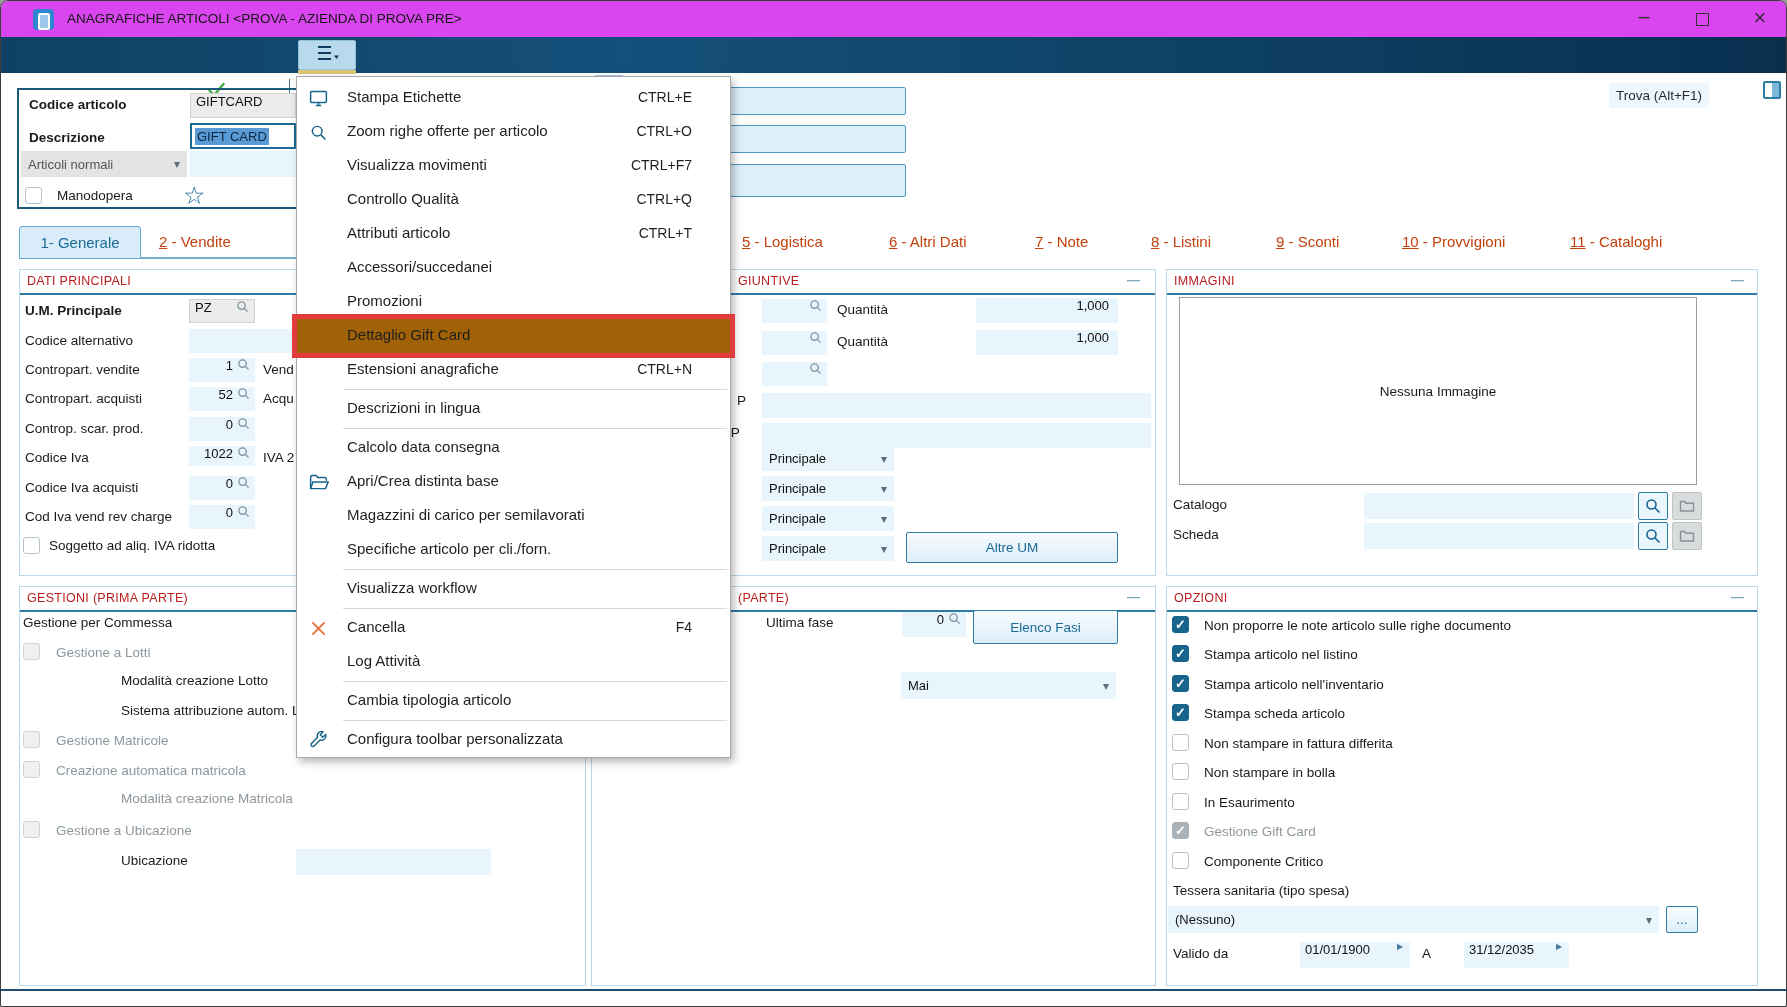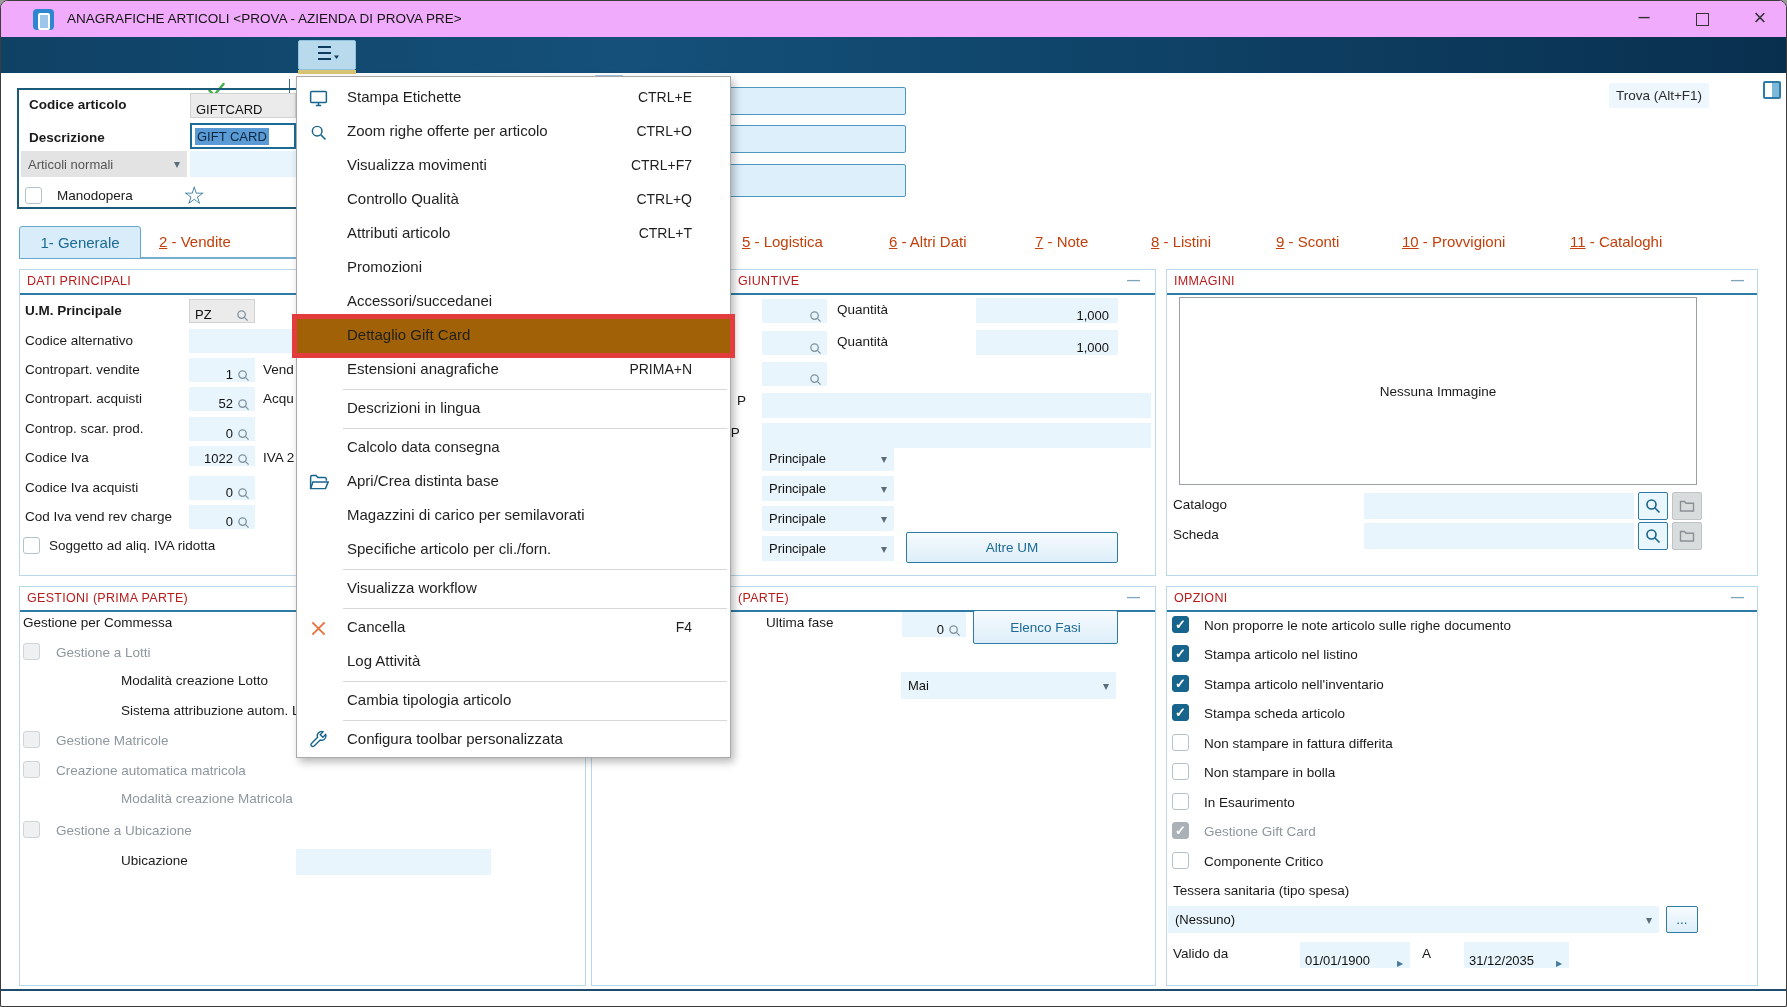--- a/index.html
+++ b/index.html
@@ -1,19 +1,19 @@
 <!DOCTYPE html>
 <html><head>
 <meta charset="utf-8">
 <style>
   *{margin:0;padding:0;box-sizing:border-box}
   html,body{width:1787px;height:1007px;background:#9a9a9a;font-family:"Liberation Sans",sans-serif}
   #win{position:absolute;inset:0;background:#fff;border:1px solid #3c3c3c;border-radius:8px 8px 2px 2px;overflow:hidden}
   
-  #titlebar{position:absolute;left:0;top:0;width:100%;height:40px;background:#f0abfc}
+  #titlebar{position:absolute;left:0;top:0;width:100%;height:40px;background:#d946ef}
   #appicon{position:absolute;left:32px;top:8px;width:21px;height:21px;background:#2e86d1;border-radius:4px}
   #appicon::after{content:"";position:absolute;left:5px;top:4px;width:8px;height:13px;border:2px solid #fff;border-radius:2px;background:#9cc6ea}
   #wtitle{position:absolute;left:66px;top:10px;font-size:13.5px;color:#151515;white-space:nowrap}
   .wbtn{position:absolute;top:0;height:36px;width:50px;display:flex;align-items:center;justify-content:center;color:#333}
   .wbtn.min::after{content:"–";font-size:20px;margin-top:-6px}
   .wbtn.max::after{content:"";width:11px;height:11px;border:1.5px solid #333}
   .wbtn.cls::after{content:"×";font-size:22px;margin-top:-3px}
   
   #toolbar{position:absolute;left:0;top:36px;width:100%;height:36px;background:linear-gradient(90deg,#0f4164 0%,#14507a 35%,#0e4266 65%,#092f4e 100%)}
   .tbtn{position:absolute;top:38px;width:40px;height:31px;display:flex;align-items:center;justify-content:center}
@@ -23,21 +23,21 @@
   #menuBtn svg{width:26px;height:22px}
   #anchorbar{position:absolute;left:297px;top:69px;width:58px;height:4px;background:#d8c473}
   #trovaBtn{position:absolute;left:1608px;top:46px;width:100px;height:25px;background:#eef7fd;border-radius:2px;display:flex;align-items:center;justify-content:center;font-size:13.5px;color:#2b2b2b}
   #esciBtn{position:absolute;left:1714px;top:45px;height:26px;display:flex;align-items:center;gap:6px;color:#fff;font-size:14px}
   #esciBtn svg{width:21px;height:21px}
   
   #formbox{position:absolute;left:16px;top:87px;width:404px;height:121px;border:2px solid #1c5a7a}
   .lb{position:absolute;font-size:13.5px;color:#1a1a1a;white-space:nowrap}
   .lb.b{font-weight:bold}
   .lb.dis{color:#8d979e}
-  .fld{position:absolute;background:#e9f5fc;display:flex;align-items:flex-end;font-size:13px;color:#111;padding:0 5px}
+  .fld{position:absolute;background:#e9f5fc;display:flex;align-items:flex-start;font-size:13px;color:#111;padding:0 5px}
   .fld .v{flex:1;white-space:nowrap;overflow:hidden}
   .fld .vr{flex:1;text-align:right;padding-right:4px;white-space:nowrap}
   .fldg{background:#ebebeb;border:1px solid #d2d2d2}
   .magi{width:13px;height:13px;color:#7e93a0;flex:none}
   #descFld{position:absolute;left:189px;top:122px;width:106px;height:26px;background:#fff;border:2px solid #1c6a96;display:flex;align-items:center;padding:0 3px}
   #descFld .sel{background:#5b9bd5;color:#0b2740;font-size:13px;padding:1px 2px;white-space:nowrap}
   .dd{position:absolute;background:#e9f5fc;display:flex;align-items:center;font-size:13px;color:#111;padding:0 7px}
   .dd::after{content:"▾";margin-left:auto;color:#5a6d7a;font-size:12px}
   .ddg{background:#e3e3e3;color:#555}
   .cb{position:absolute;width:17px;height:17px;border:1px solid #b4c2ca;border-radius:3px;background:#fff}
@@ -496,34 +496,34 @@
     </div>
     <div class="mi">
       <span class="mil">Controllo Qualità</span>
         <span class="mis">CTRL+Q</span>
     </div>
     <div class="mi">
       <span class="mil">Attributi articolo</span>
         <span class="mis">CTRL+T</span>
     </div>
     <div class="mi">
+      <span class="mil">Accessori/succedanei</span>
+        <span class="mis"></span>
+    </div>
+    <div class="mi">
       <span class="mil">Promozioni</span>
-        <span class="mis"></span>
-    </div>
-    <div class="mi">
-      <span class="mil">Accessori/succedanei</span>
         <span class="mis"></span>
     </div>
     <div class="mi hl">
       <span class="mil">Dettaglio Gift Card</span>
         <span class="mis"></span>
     </div>
     <div class="mi">
       <span class="mil">Estensioni anagrafiche</span>
-        <span class="mis">PRIMA+N</span>
+        <span class="mis">CTRL+N</span>
     </div>
     <div class="msep"></div>
     <div class="mi">
       <span class="mil">Descrizioni in lingua</span>
         <span class="mis"></span>
     </div>
     <div class="msep"></div>
     <div class="mi">
       <span class="mil">Calcolo data consegna</span>
         <span class="mis"></span>

